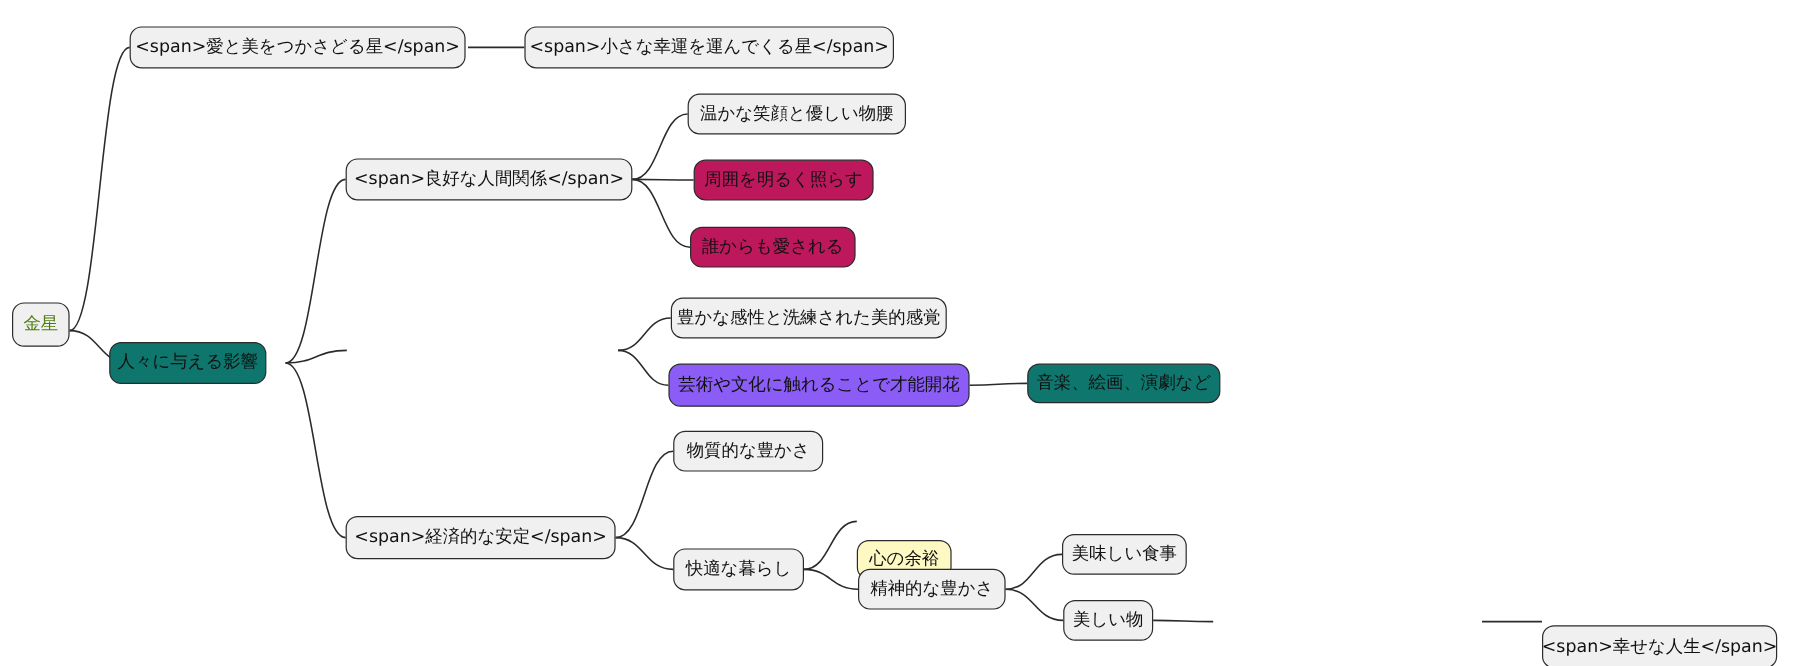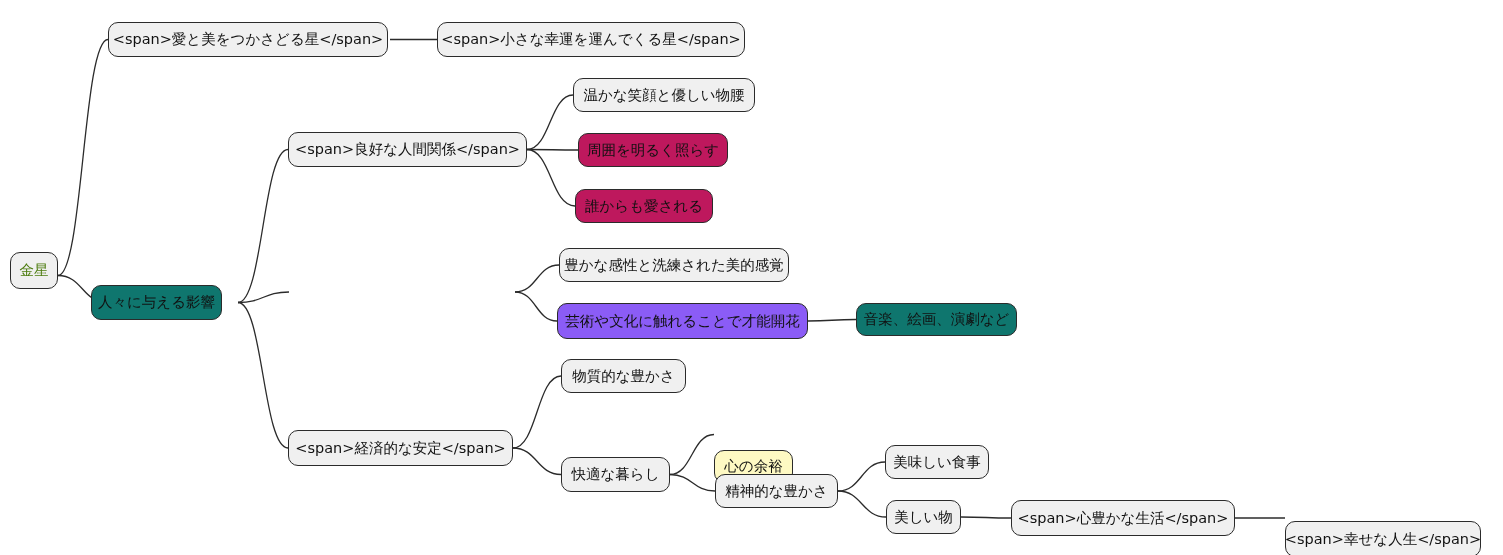--- a/index.html
+++ b/index.html
@@ -78,16 +78,15 @@
       <div class="node" style="left: 559px; top: 248px; width: 230px; height: 34px; background: rgb(240, 240, 240); border: 1.6px solid rgb(43, 43, 43); border-radius: 10px; color: rgb(17, 17, 17);">豊かな感性と洗練された美的感覚</div>
       <div class="node" style="left: 557px; top: 303px; width: 251px; height: 36px; background: #8b5cf6; border: 1.6px solid rgb(43, 43, 43); border-radius: 10px; color: rgb(17, 17, 17);">芸術や文化に触れることで才能開花</div>
       <div class="node" style="left: 856px; top: 303px; width: 161px; height: 33px; background: #0f766e; border: 1.6px solid rgb(43, 43, 43); border-radius: 10px; color: rgb(17, 17, 17);">音楽、絵画、演劇など</div>
       <div class="node" style="left: 288px; top: 430px; width: 225px; height: 36px; background: rgb(240, 240, 240); border: 1.6px solid rgb(43, 43, 43); border-radius: 10px; color: rgb(17, 17, 17);">&lt;span&gt;経済的な安定&lt;/span&gt;</div>
       <div class="node" style="left: 561px; top: 359px; width: 125px; height: 34px; background: rgb(240, 240, 240); border: 1.6px solid rgb(43, 43, 43); border-radius: 10px; color: rgb(17, 17, 17);">物質的な豊かさ</div>
       <div class="node" style="left: 561px; top: 457px; width: 109px; height: 35px; background: rgb(240, 240, 240); border: 1.6px solid rgb(43, 43, 43); border-radius: 10px; color: rgb(17, 17, 17);">快適な暮らし</div>
       <div class="node" style="left: 714px; top: 418px; width: 79px; height: 33px; background: #fef9c3; border: 1.6px solid rgb(43, 43, 43); border-radius: 10px; color: rgb(17, 17, 17); margin-top: 32px;">心の余裕</div>
       <div class="node" style="left: 715px; top: 474px; width: 123px; height: 34px; background: rgb(240, 240, 240); border: 1.6px solid rgb(43, 43, 43); border-radius: 10px; color: rgb(17, 17, 17);">精神的な豊かさ</div>
       <div class="node" style="left: 885px; top: 445px; width: 104px; height: 34px; background: rgb(240, 240, 240); border: 1.6px solid rgb(43, 43, 43); border-radius: 10px; color: rgb(17, 17, 17);">美味しい食事</div>
       <div class="node" style="left: 886px; top: 500px; width: 75px; height: 34px; background: rgb(240, 240, 240); border: 1.6px solid rgb(43, 43, 43); border-radius: 10px; color: rgb(17, 17, 17); text-align: right;">美しい物</div>
-      <div class="node" style="left: 1011px; top: 500px; width: 224px; height: 36px; background: rgb(240, 240, 240); border: 1.6px solid rgb(43, 43, 43); border-radius: 10px; color: rgb(17, 17, 17);">&lt;span&gt;心豊かな生活&lt;/span&gt;</div>
       <div class="node" style="left: 1285px; top: 500px; width: 196px; height: 36px; background: rgb(240, 240, 240); border: 1.6px solid rgb(43, 43, 43); border-radius: 10px; color: rgb(17, 17, 17); margin-top: 21px;">&lt;span&gt;幸せな人生&lt;/span&gt;</div>
     </div>
 </div>
 
 </body></html>

